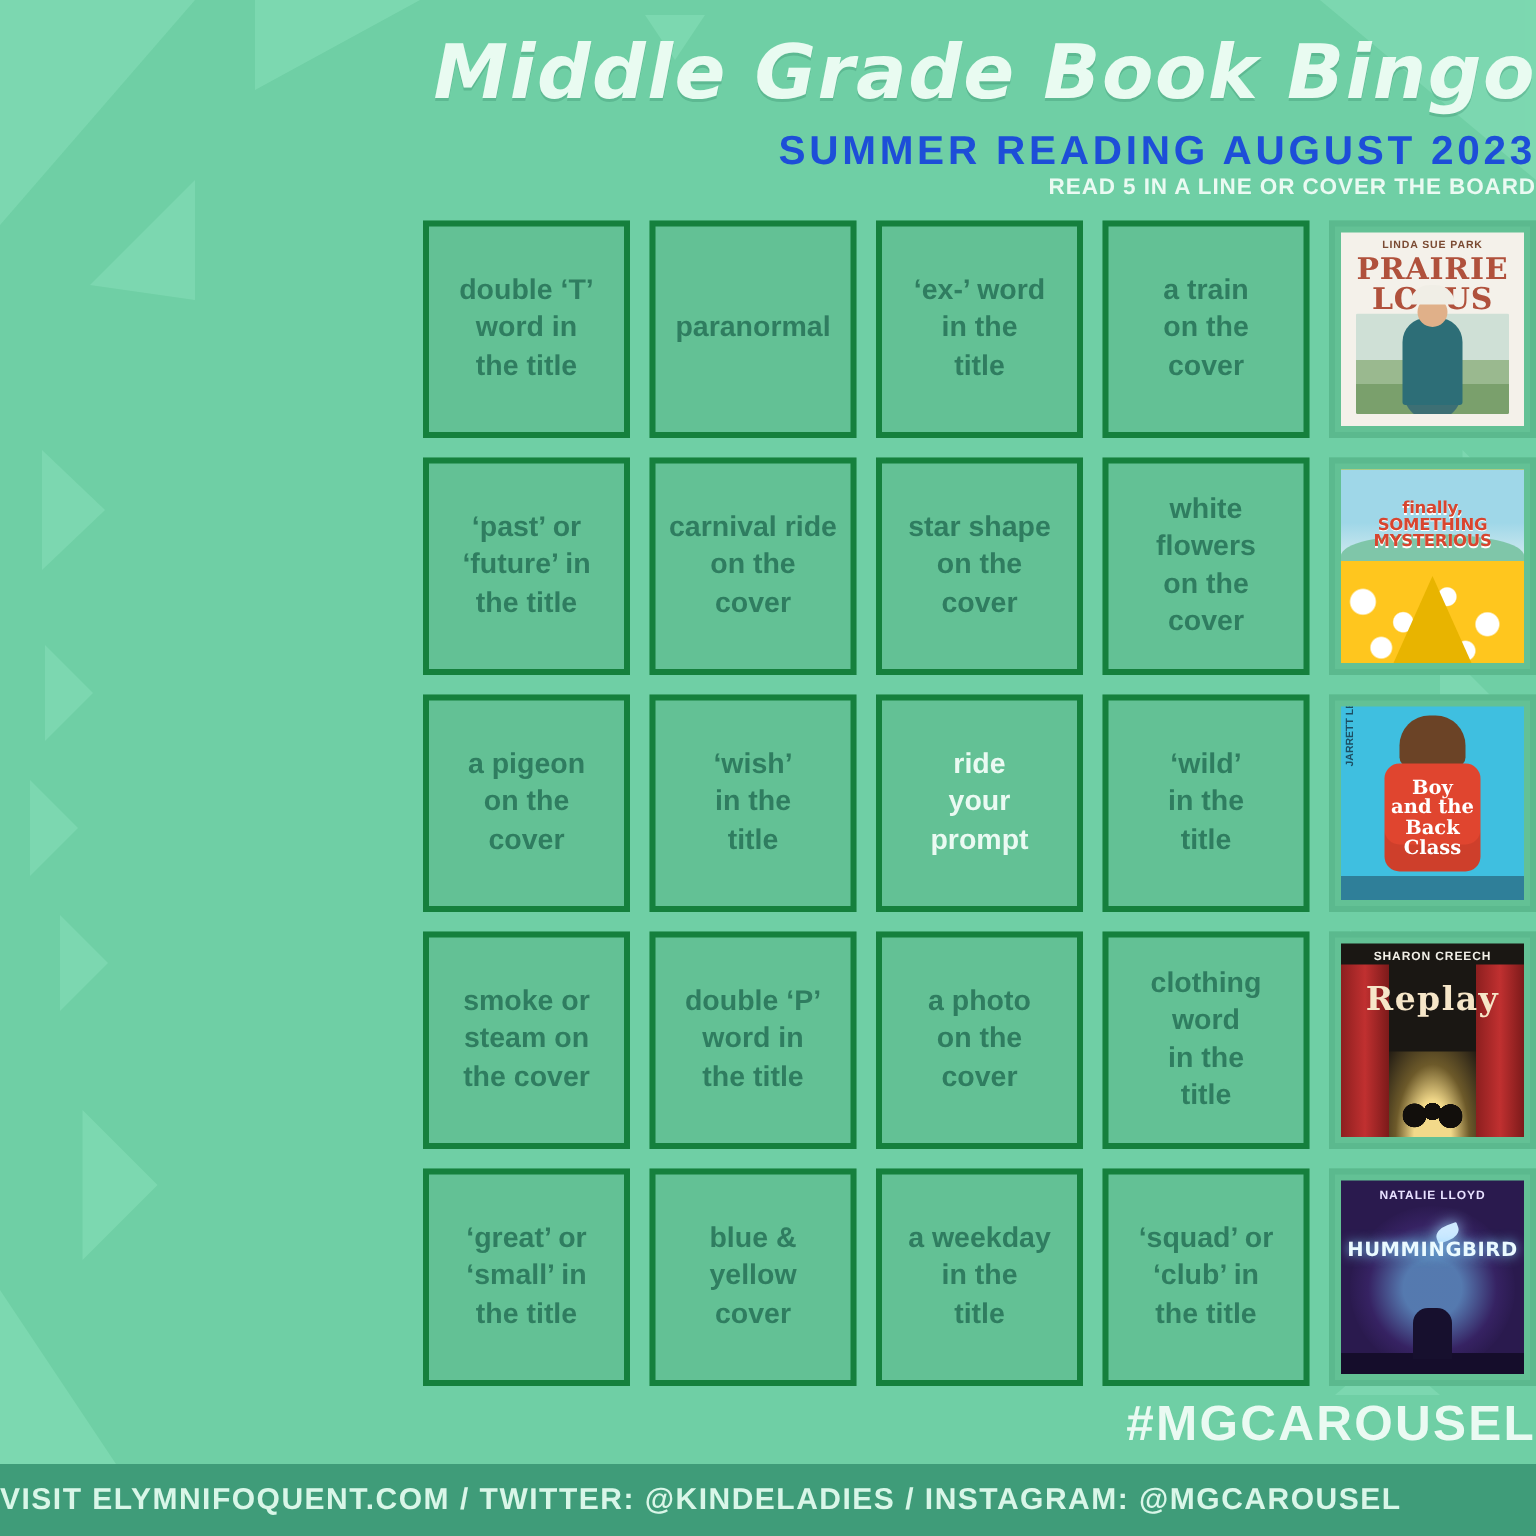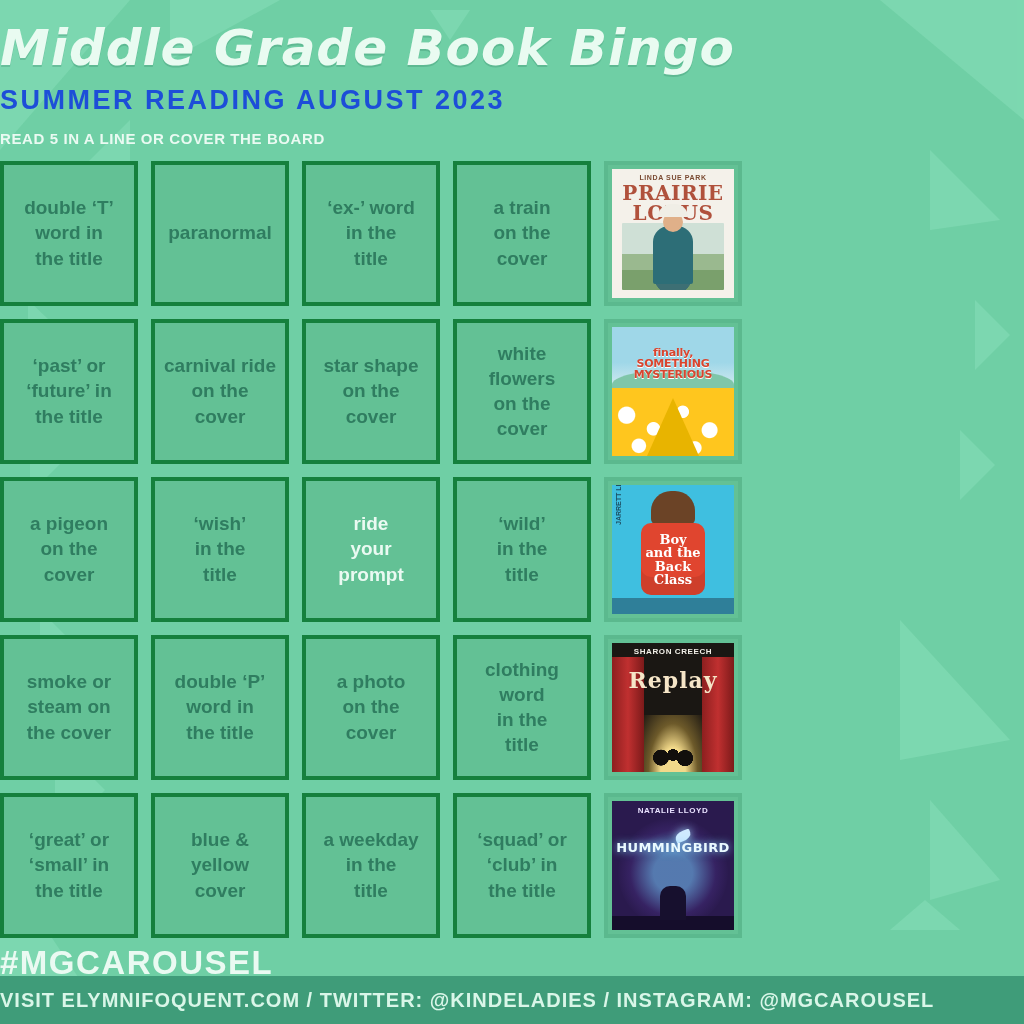--- a/index.html
+++ b/index.html
@@ -24,21 +24,21 @@
   }
 
   
   .page {
     position: relative;
     z-index: 2;
     width: 1024px;
     height: 1024px;
     display: flex;
     flex-direction: column;
-    align-items: flex-start;
+    align-items: flex-end;
   }
 
   .title {
     margin-top: 22px;
     font-family: "DejaVu Sans", sans-serif;
     font-weight: bold;
     font-style: italic;
     font-size: 50px;
     letter-spacing: 1px;
     color: #e9fbf1;
@@ -49,21 +49,20 @@
   .subtitle {
     margin-top: 10px;
     font-family: "Liberation Sans", sans-serif;
     font-weight: bold;
     font-size: 27px;
     letter-spacing: 2.5px;
     color: #1d4ed8;
     text-align: center;
   }
   .instructions {
-    margin-top: 14px;
     font-family: "Liberation Sans", sans-serif;
     font-weight: bold;
     font-size: 15px;
     letter-spacing: 0.6px;
     color: #eafaf2;
     text-align: center;
   }
 
   
   .grid {

